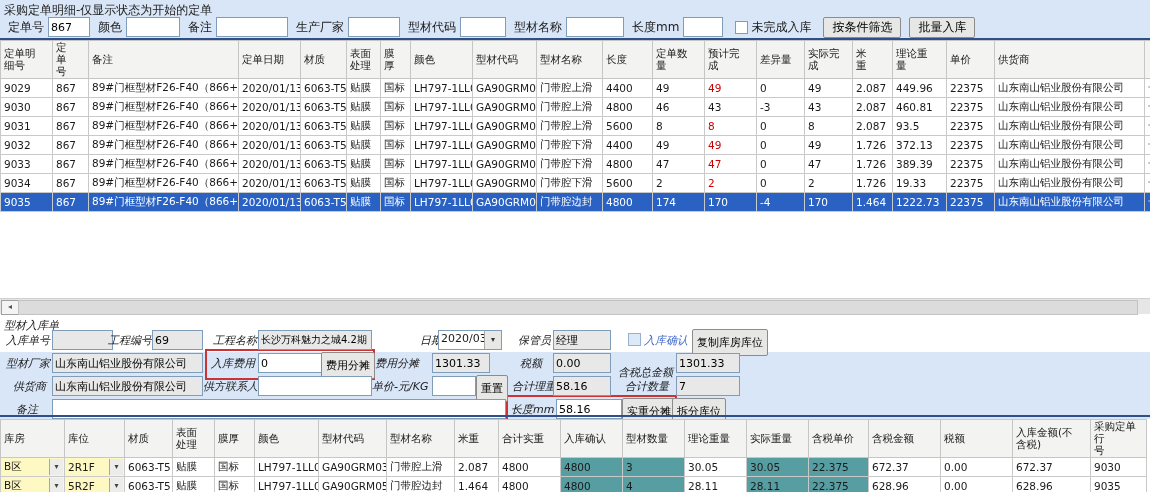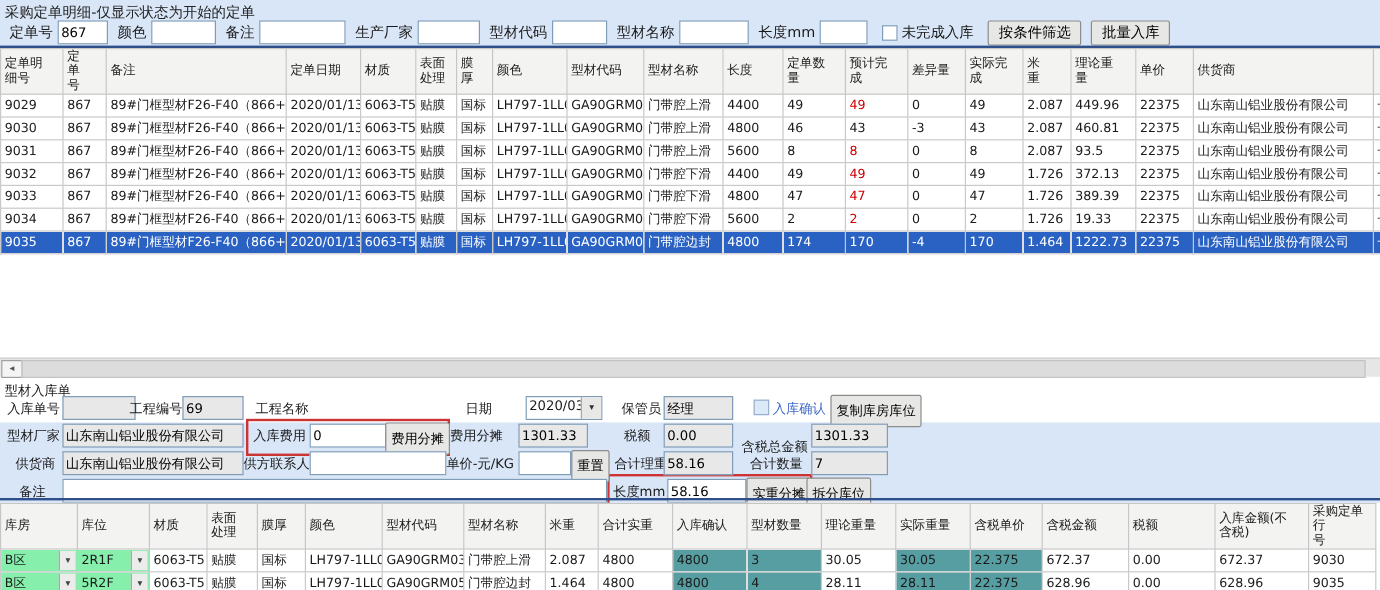--- a/index.html
+++ b/index.html
@@ -16,31 +16,31 @@
   .cb.faded{background:#dce9f7;border-color:#9ab0d0;}
   .sep{left:0;width:1150px;height:2px;background:#2e4f8a;}
   
   .gridwrap{background:#fff;overflow:hidden;}
   table.grid{border-collapse:collapse;table-layout:fixed;font-size:10.5px;}
   table.grid th{background:#f3f3f1;border:1px solid #c6c6c6;font-weight:400;text-align:left;vertical-align:middle;padding:1px 3px;line-height:1.12;white-space:pre-line;overflow:hidden;}
   table.grid td{border:1px solid #c9c9c9;background:#fff;padding:1px 3px;white-space:nowrap;overflow:hidden;height:16px;}
   table.grid tr.selected td{background:#2a62c4;color:#fff;}
   table.grid td.red{color:#cc0000;}
   table.grid td.teal{background:#579ea2;}
-  table.grid td.dd{background:#86efac;padding:0 0 0 3px;margin-top:32px;}
+  table.grid td.dd{background:#fef9c3;padding:0 0 0 3px;margin-top:32px;}
   table.grid td.dd{display:table-cell;}
   .ddv{display:inline-block;width:calc(100% - 15px);overflow:hidden;vertical-align:middle;}
   .ddbtn{display:inline-block;width:13px;height:16px;background:#ececea;border-left:1px solid #a8a8a8;text-align:center;font-size:8px;line-height:16px;color:#444;vertical-align:middle;}
   
   .hscroll{left:0;top:298px;width:1150px;height:15px;background:#e6e6e6;border-top:1px solid #cfcfcf;}
   .harrow{position:absolute;left:1px;top:1px;width:16px;height:13px;background:#f4f4f4;border:1px solid #a0a0a0;font-size:8px;line-height:12px;text-align:center;color:#555;}
   .hthumb{position:absolute;left:18px;top:1px;width:1118px;height:13px;background:#dcdcdc;border:1px solid #c2c2c2;}
   
   .inbound{left:0;top:318px;width:1150px;height:174px;}
-  .inbound .lb{position:absolute;font-size:11px;white-space:nowrap;}
+  .inbound .lb{position:absolute;font-size:11px;white-space:nowrap;font-style:italic;}
   .inbound .xin{position:absolute;}
   .inbound .xbtn{position:absolute;font-size:11px;padding:1px 4px;height:27px;}
   .redbox{position:absolute;border:2px solid #cc3333;}
   .combo{position:absolute;border:1px solid #7f9db9;background:#fff;height:18px;display:flex;}
   .combo .val{flex:1;padding:1px 2px;font-size:11px;overflow:hidden;white-space:nowrap;}
   .combo .drop{width:16px;background:#e8e8e6;border-left:1px solid #a8a8a8;font-size:8px;text-align:center;line-height:17px;color:#333;}
   .bluelbl{color:#4169c8;}
 </style>
 </head>
 <body>
@@ -296,21 +296,22 @@
   <span class="lb" style="left:4px;top:0">型材入库单</span>
 
   <div class="redbox" style="left:205px;top:31px;width:166px;height:27px;"></div>
   <div class="redbox" style="left:506px;top:77px;width:167px;height:27px;"></div>
 
   <span class="lb" style="left:6px;top:15px">入库单号</span>
   <input class="xin ro" style="left: 52px; top: 12px; width: 55px;" value="">
   <span class="lb" style="left:108px;top:15px">工程编号</span>
   <input class="xin ro" style="left: 152px; top: 12px; width: 45px;" value="69">
   <span class="lb" style="left:213px;top:15px">工程名称</span>
-  <span class="lb" style="left:388px;top:15px">日期</span>
+  <input class="xin ro" style="left: 258px; top: 12px; width: 108px; font-size: 10px;" value="长沙万科魅力之城4.2期">
+  <span class="lb" style="left:420px;top:15px">日期</span>
   <div class="combo" style="left:438px;top:12px;width:62px">
     <span class="val">2020/03/31</span>
     <span class="drop">▾</span>
   </div>
   <span class="lb" style="left:518px;top:15px">保管员</span>
   <input class="xin ro" style="left: 553px; top: 12px; width: 52px;" value="经理">
   <span class="cb faded" style="position:absolute;left:628px;top:15px"></span>
   <span class="lb bluelbl" style="left:644px;top:15px">入库确认</span>
   <button class="xbtn" style="left:692px;top:11px">复制库房库位</button>
 

